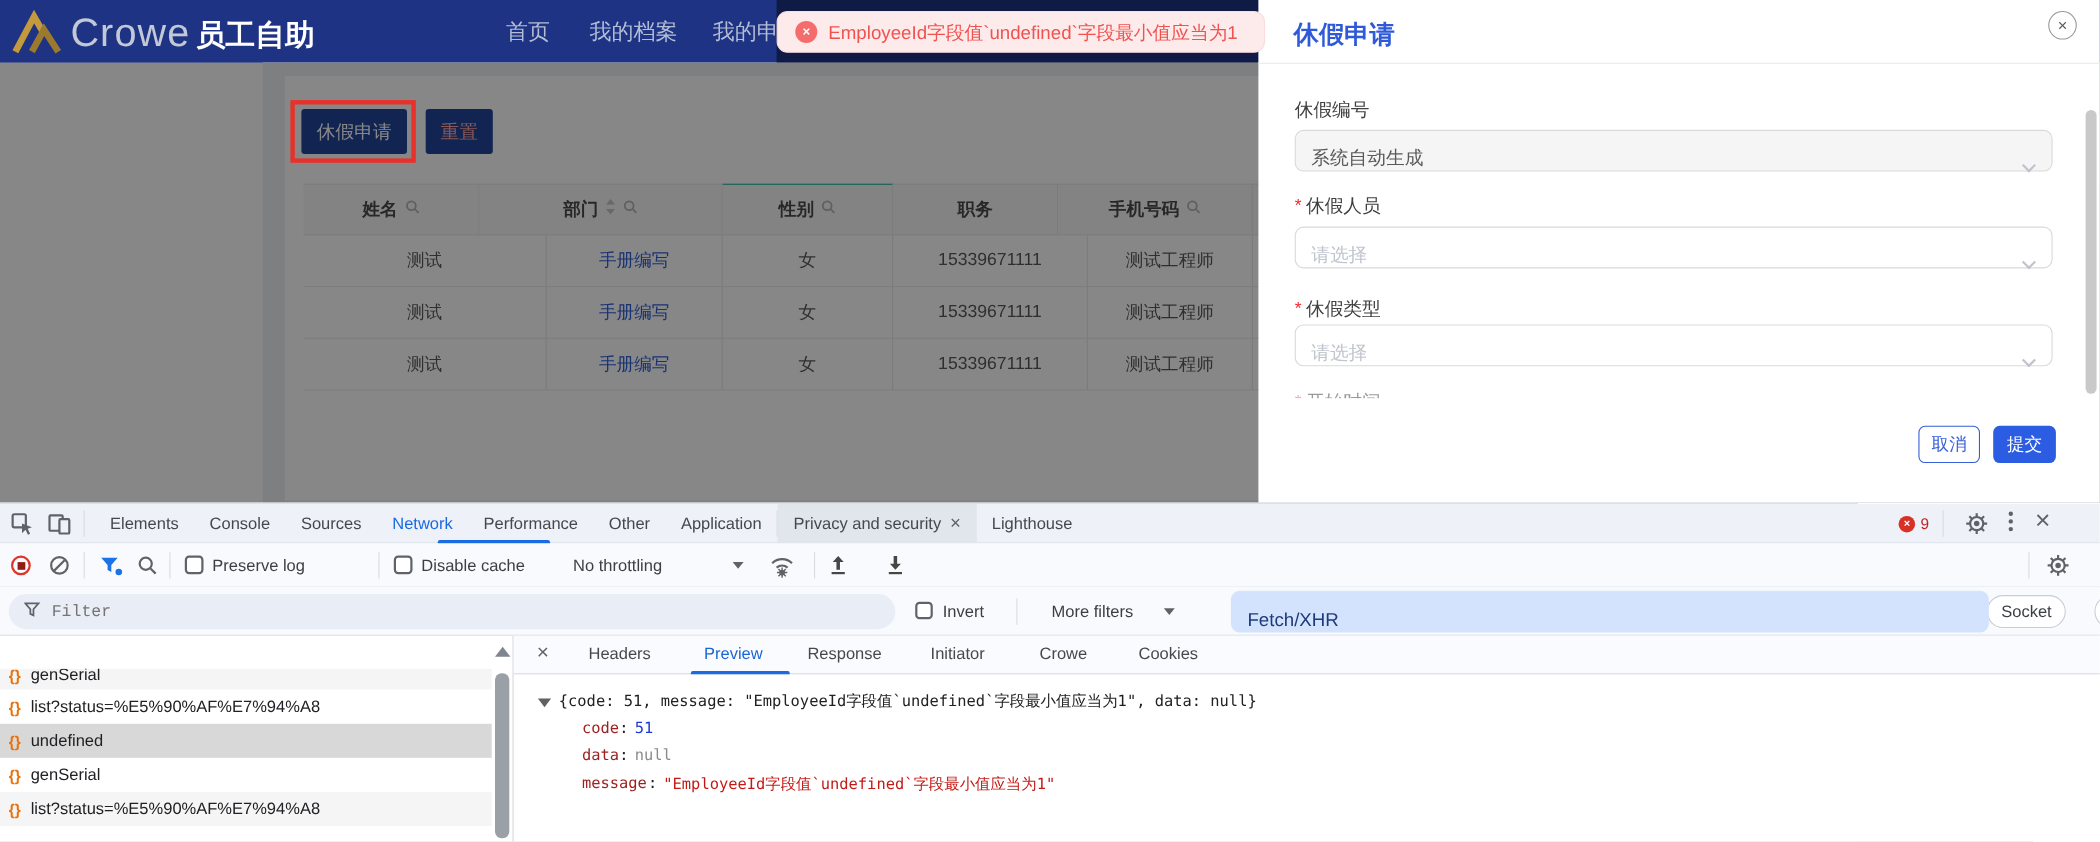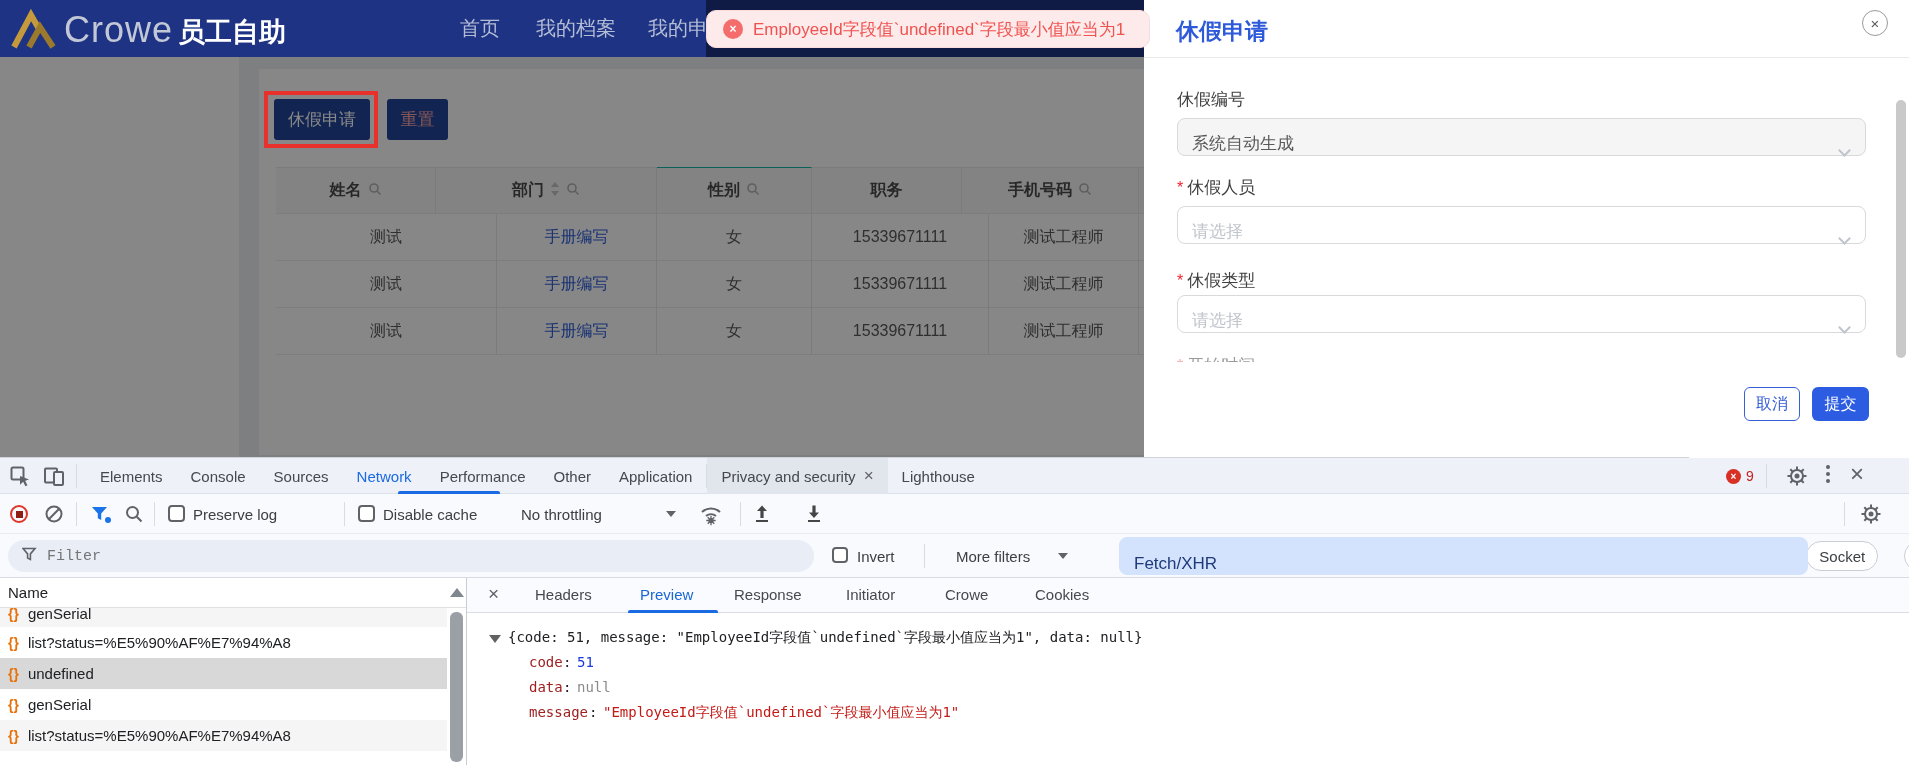--- a/index.html
+++ b/index.html
@@ -348,23 +348,20 @@
         <span class="chip">Img</span>
         <span class="chip">Media</span>
         <span class="chip">Manifest</span>
         <span class="chip">Socket</span>
         <span class="chip">Wasm</span>
         <span class="chip">Other</span>
       </div>
     </div>
 
     <div class="a" style="left:0;top:120px;width:467px;height:188px;background:#fff">
-      <div class="a flex" style="left:0;top:0;width:467px;height:30px;border-bottom:1px solid #e0e0e0;padding-left:8px;font-size:15px;color:#202124">
-        <span>Name</span>
-      </div>
       <div class="a" style="left:0;top:30px;width:447px;height:19px;overflow:hidden;background:#f5f5f5">
         <div class="req" style="margin-top:-10px">
           <span class="braces">{}</span>
           <span>genSerial</span>
         </div>
       </div>
       <div class="req a" style="left:0;top:49px;width:447px;background:#fff">
         <span class="braces">{}</span>
         <span>list?status=%E5%90%AF%E7%94%A8</span>
       </div>

